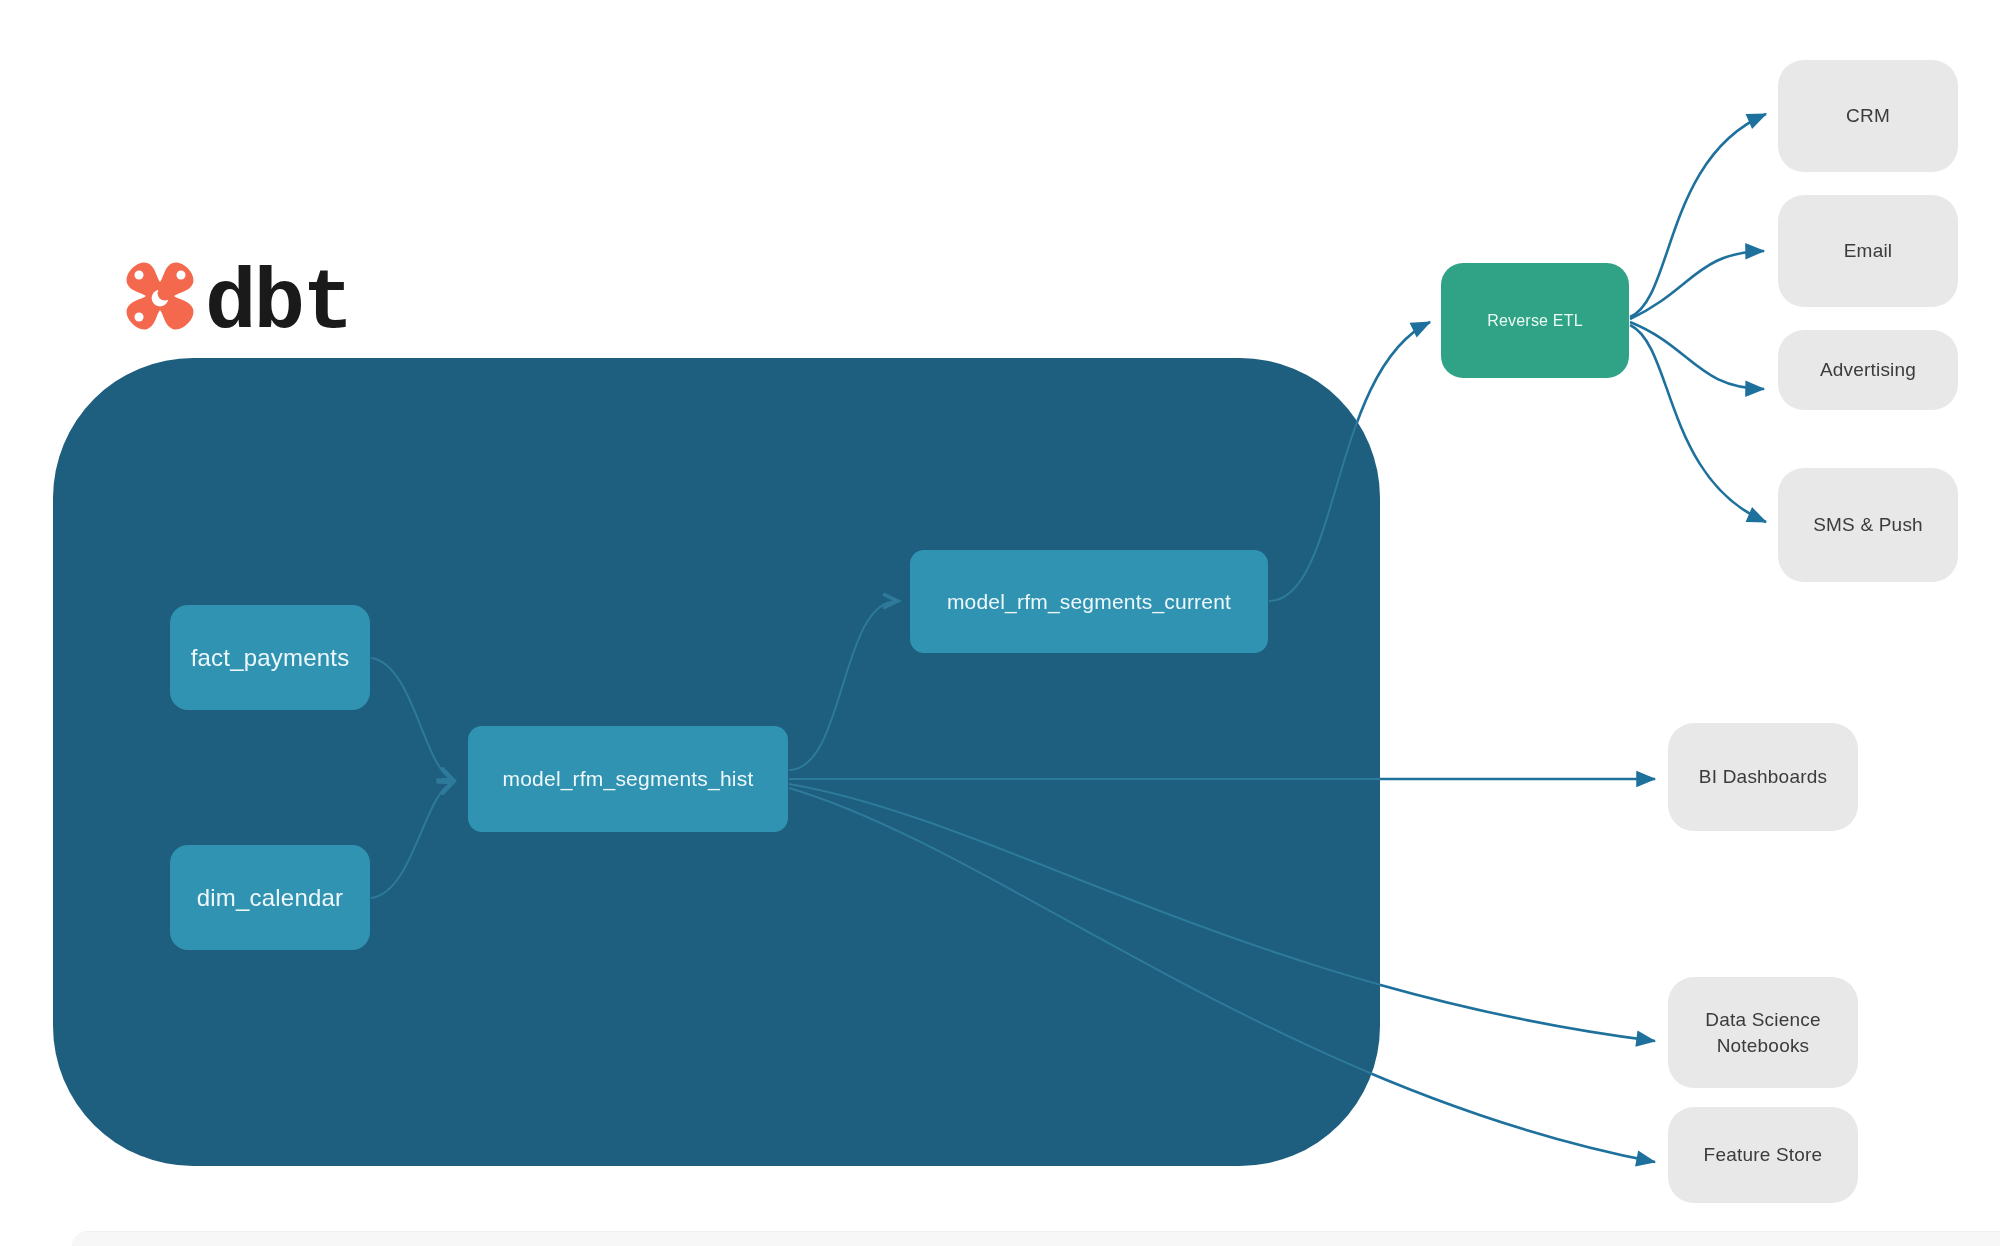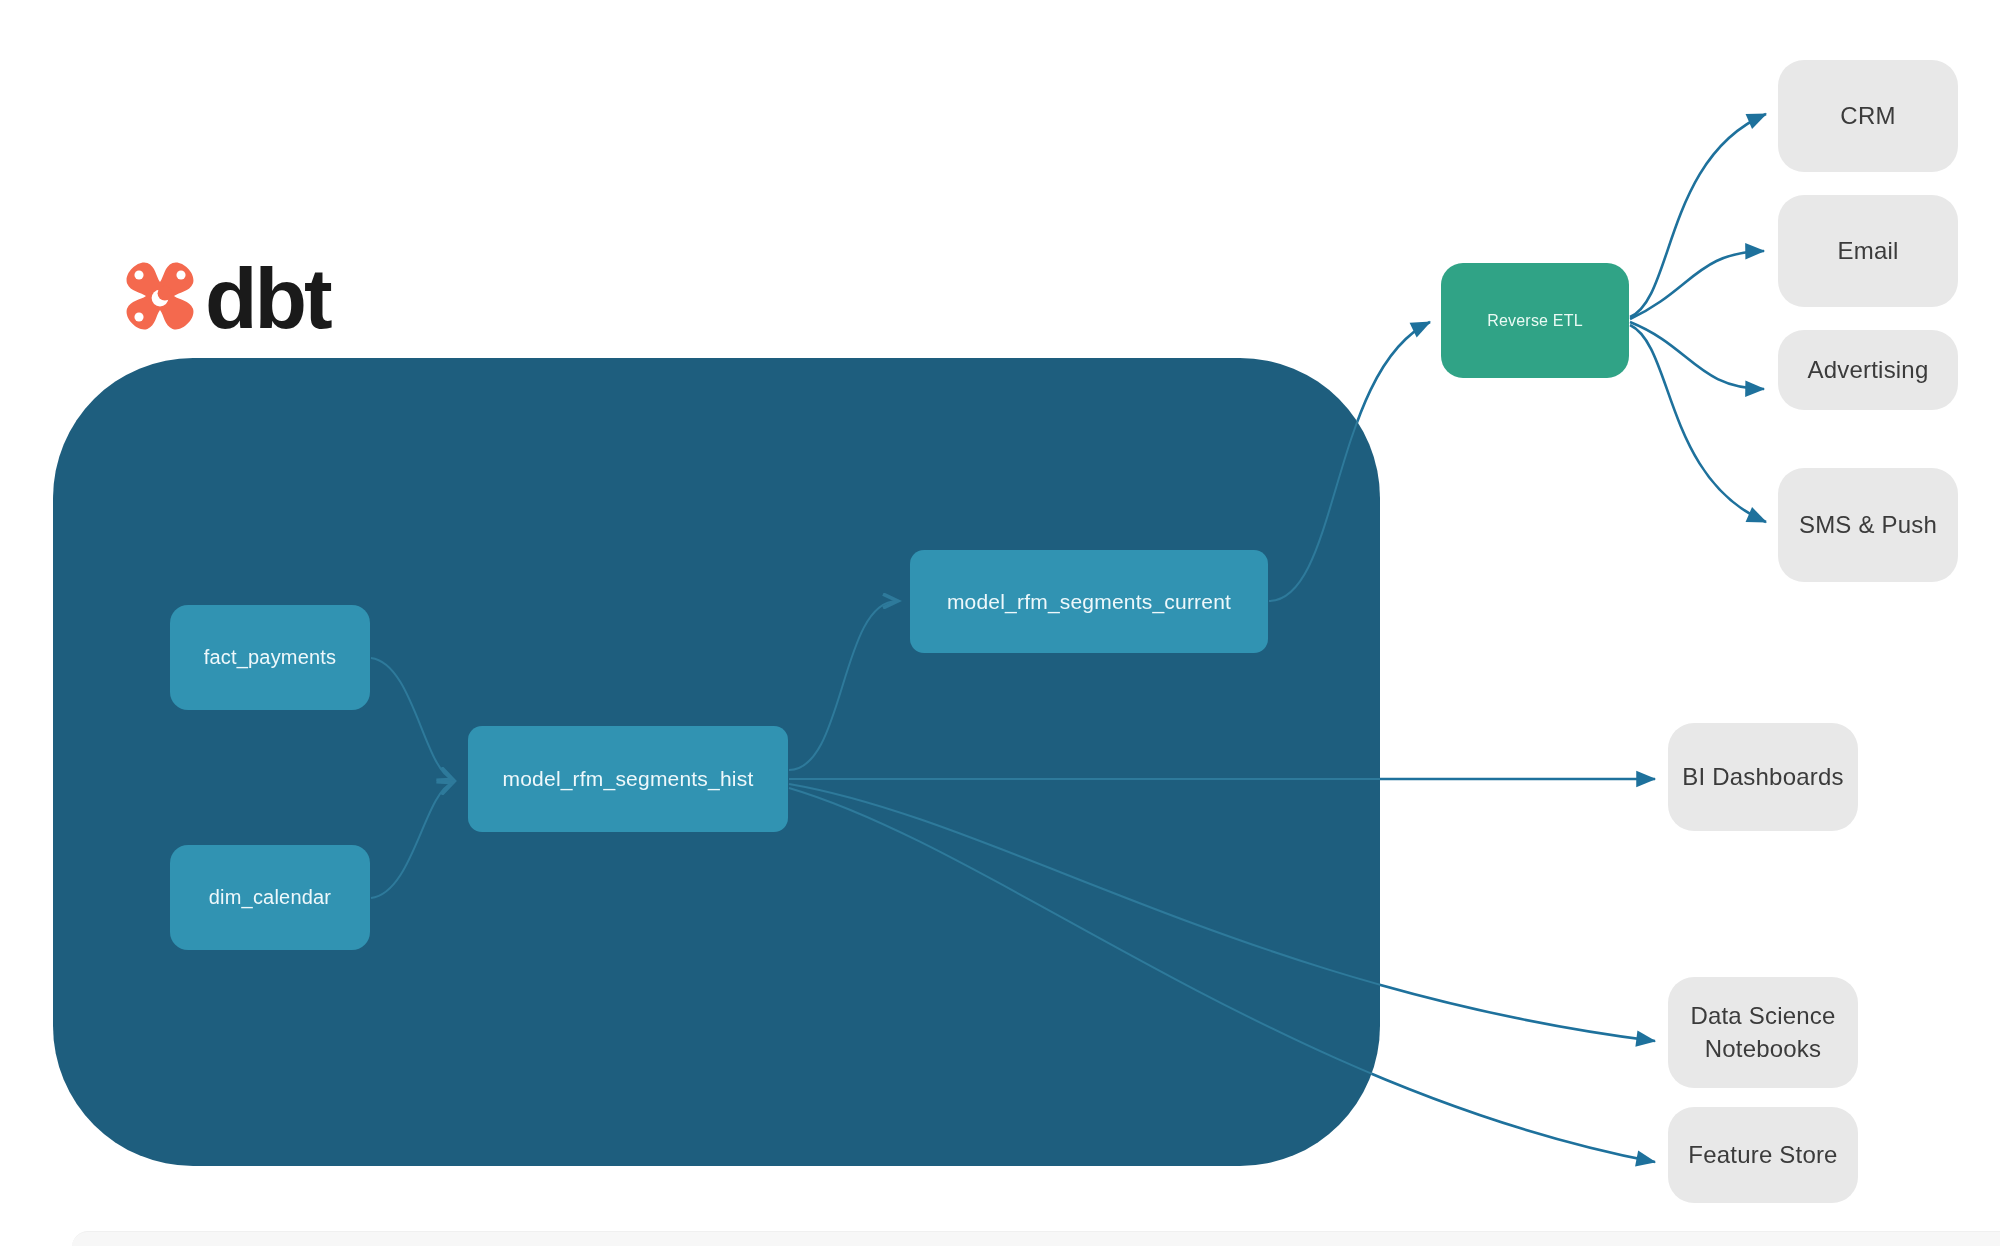--- a/index.html
+++ b/index.html
@@ -31,35 +31,35 @@
   .edge-in{stroke:var(--edge-inside);stroke-width:2px;fill:none;}
   .edge-out{stroke:var(--edge-outside);stroke-width:2.6px;fill:none;}
   .mk-dark{fill:var(--edge-outside);stroke:none;}
   .mk-light{stroke:var(--edge-inside);stroke-width:1.8px;fill:none;}
   .node{
     position:absolute;z-index:2;display:flex;align-items:center;justify-content:center;
     text-align:center;box-sizing:border-box;letter-spacing:.2px;
   }
   .model-node{
     background:var(--model-node);color:var(--model-node-text);
-    border-radius:18px;font-size:20px;
+    border-radius:18px;font-size:24px;
   }
   .model-node.big{border-radius:14px;font-size:21px;}
   .etl-node{
     background:var(--reverse-etl-node);color:var(--reverse-etl-text);
     border-radius:22px;font-size:16px;
   }
   .dest-node{
     background:var(--destination-node);color:var(--destination-text);
-    border-radius:26px;font-size:24px;line-height:1.35;padding:6px 14px;
+    border-radius:26px;font-size:19px;line-height:1.35;padding:6px 14px;
   }
   #logo{position:absolute;left:125px;top:258px;z-index:2;display:flex;align-items:flex-start;}
   #logo-word{
     font-size:86px;font-weight:800;letter-spacing:-3px;line-height:80px;
-    color:var(--wordmark-color);margin-left:10px;margin-top:0;
+    color:var(--wordmark-color);margin-left:10px;margin-top:6px;font-family:Liberation Mono, monospace;
   }
   #footer-band{
     position:absolute;left:72px;top:1231px;width:1928px;height:15px;z-index:0;
     background:var(--footer-band);border-top-left-radius:16px;border-top:1px solid #f0f0f0;
   }
 </style>
 </head>
 <body>
 
 <div id="canvas">

